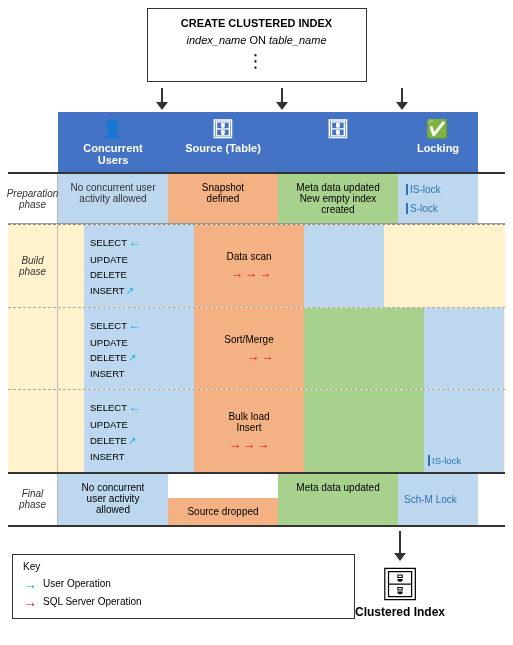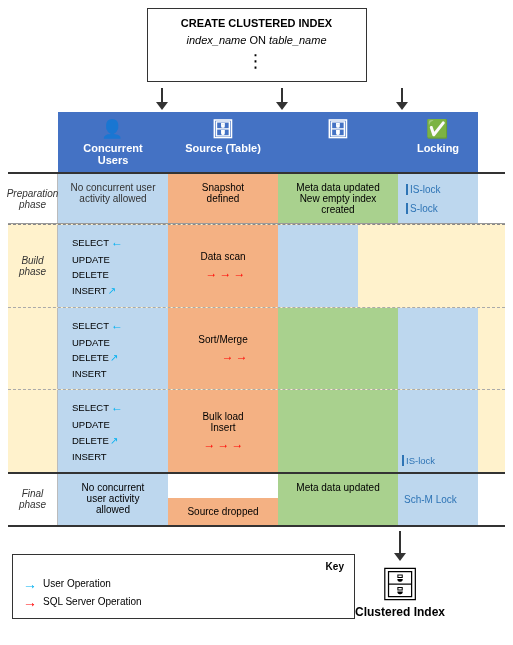--- a/index.html
+++ b/index.html
@@ -155,22 +155,23 @@
       color: #2E74B5;
       display: flex;
       flex-direction: column;
       justify-content: center;
       align-items: flex-start;
       padding-left: 8px;
     }
     .build-concurrent {
       width: 110px;
       background: #BDD7EE;
-      padding: 4px 12px;
+      padding: 4px 4px;
       font-size: 9.5px;
+      margin-left: 26px;
     }
     .build-source {
       width: 110px;
       background: #F4B183;
       padding: 4px 4px;
       text-align: center;
       font-size: 10px;
       display: flex;
       align-items: center;
       justify-content: center;
@@ -265,23 +266,22 @@
     
     .key-section {
       border: 1px solid #333;
       display: inline-block;
       padding: 6px 10px;
       margin-top: 8px;
       margin-left: 4px;
       font-size: 10px;
     }
     .key-title {
-      font-weight: bold;
+      font-weight: normal;
       margin-bottom: 4px;
-      text-align: right;
     }
     .key-item {
       display: flex;
       align-items: center;
       margin-bottom: 2px;
     }
     .key-arrow-cyan {
       color: #00B0F0;
       font-size: 14px;
       margin-right: 6px;

